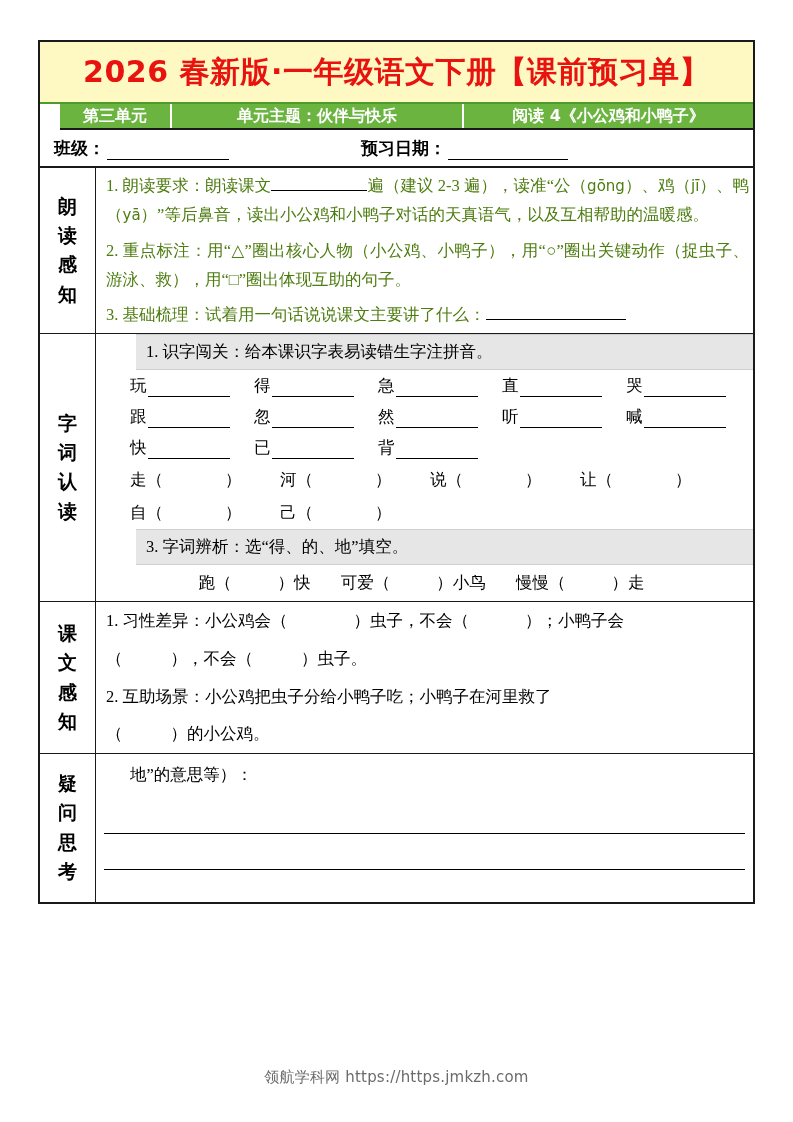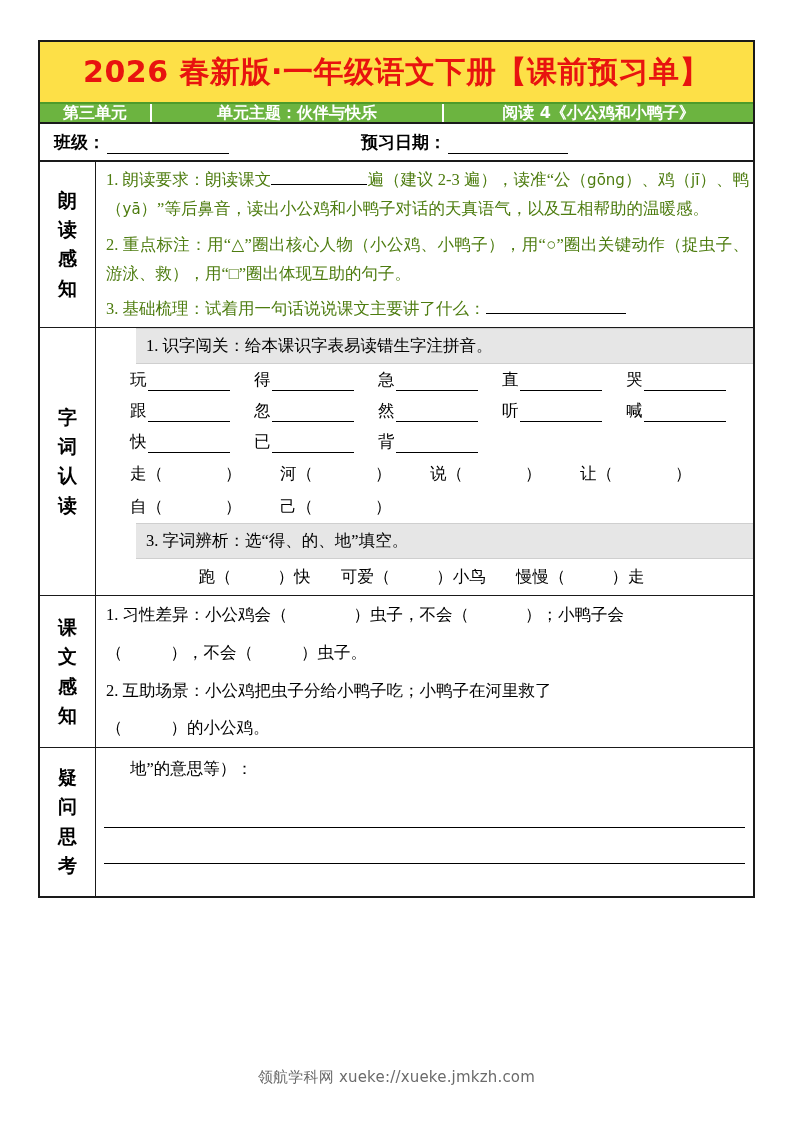--- a/index.html
+++ b/index.html
@@ -29,37 +29,38 @@
     background: #fff;
   }
 
   
   .titlebar {
     border-bottom: 2px solid #4d9b2a;
     height: 62px;
     display: flex;
     align-items: center;
     justify-content: center;
-    background: #fde047;
+    background: #fef9c3;
   }
   .titlebar .title-text {
     color: #e8130f;
     font-family: "DejaVu Sans", "Liberation Sans", sans-serif;
     font-weight: bold;
     font-size: 30px;
     letter-spacing: 0.5px;
     white-space: nowrap;
   }
 
   
   .greenband {
     display: flex;
-    height: 20px;
+    height: 26px;
     background: #6cb440;
     border-bottom: 2px solid #1a1a1a;
+    margin-left: 20px;
   }
   .gb-cell {
     display: flex;
     align-items: center;
     justify-content: center;
     color: #ffffff;
     font-family: "DejaVu Sans", "Liberation Sans", sans-serif;
     font-weight: bold;
     font-size: 16px;
     white-space: nowrap;
@@ -419,13 +420,13 @@
           <div class="wl"></div>
           <div class="wl"></div>
           <div class="wl spacer"></div>
         </div>
       </div>
     </div>
 
   </div>
 </div>
 
-<div class="watermark">领航学科网 xueke://xueke.jmkzh.com</div>
+<div class="watermark">领航学科网 https://https.jmkzh.com</div>
 
 </body></html>

